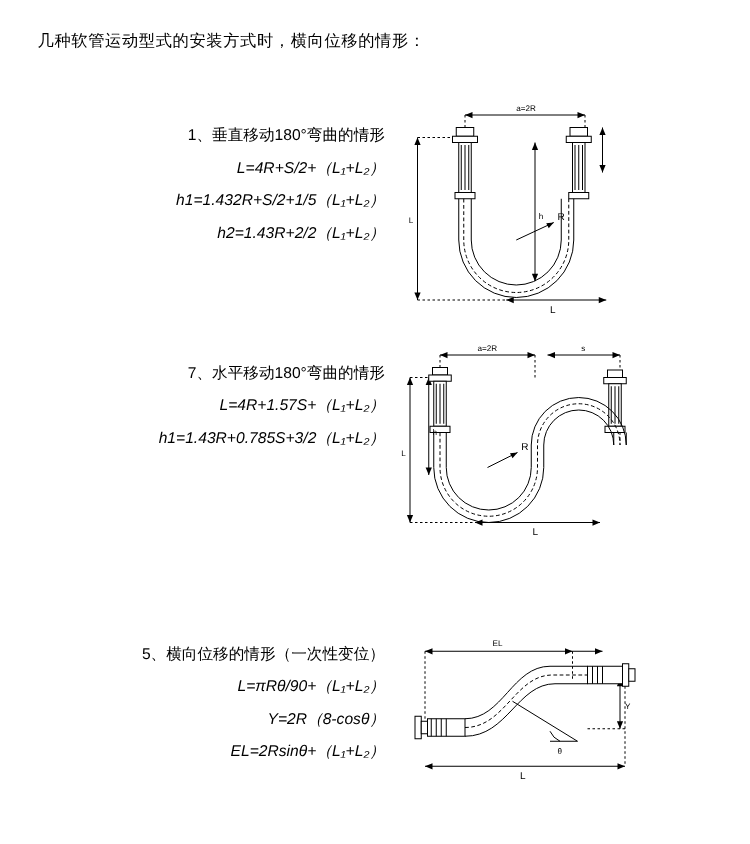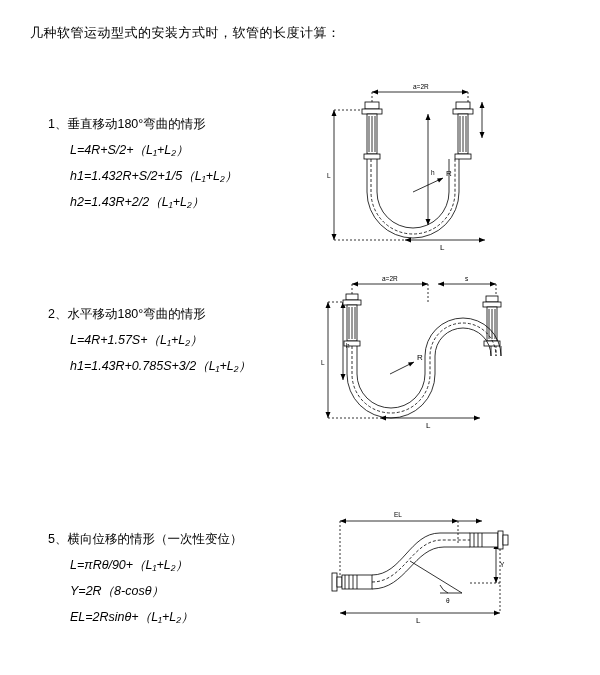--- a/index.html
+++ b/index.html
@@ -33,22 +33,23 @@
     left: 0;
     width: 600px;
   }
   .sec1 { top: 100px; }
   .sec2 { top: 290px; }
   .sec3 { top: 515px; }
 
   .text-col {
     position: absolute;
     left: 48px;
-    top: 16px;
+    top: 0;
     width: 260px;
+    text-align: right;
   }
   .sec-title {
     font-size: 12.5px;
     white-space: nowrap;
     margin-bottom: 9px;
   }
   .formula {
     font-size: 12.5px;
     white-space: nowrap;
     margin-left: 22px;
@@ -62,21 +63,21 @@
     width: 280px;
     height: 190px;
   }
   .draw-col svg { display: block; }
 </style>
 </head>
 <body>
 
 <div class="page">
 
-  <div class="intro">几种软管运动型式的安装方式时，软管的长度计算：</div>
+  <div class="intro">几种软管运动型式的安装方式时，横向位移的情形：</div>
 
   <div class="section sec1">
     <div class="text-col">
       <div class="sec-title">1、垂直移动180°弯曲的情形</div>
       <div class="formula">L=4R+S/2+（L₁+L₂）</div>
       <div class="formula">h1=1.432R+S/2+1/5（L₁+L₂）</div>
       <div class="formula">h2=1.43R+2/2（L₁+L₂）</div>
     </div>
     <div class="draw-col">
       <svg width="280" height="190" viewBox="0 0 280 190">
@@ -135,21 +136,21 @@
           <text x="136" y="96" font-size="8">R</text>
           <text x="130" y="170" font-size="8">L</text>
           <text x="121" y="95">h</text>
         </g>
       </svg>
     </div>
   </div>
 
   <div class="section sec2">
     <div class="text-col">
-      <div class="sec-title">2、水平移动180°弯曲的情形</div>
+      <div class="sec-title">7、水平移动180°弯曲的情形</div>
       <div class="formula">L=4R+1.57S+（L₁+L₂）</div>
       <div class="formula">h1=1.43R+0.785S+3/2（L₁+L₂）</div>
     </div>
     <div class="draw-col">
       <svg width="280" height="190" viewBox="0 0 280 190">
         <g stroke="#000" fill="none" stroke-width="0.8">
 
           <line x1="42" y1="14" x2="118" y2="14"></line>
           <path d="M42 14 l6 -2.5 l0 5 z" fill="#000" stroke="none"></path>
           <path d="M118 14 l-6 -2.5 l0 5 z" fill="#000" stroke="none"></path>

